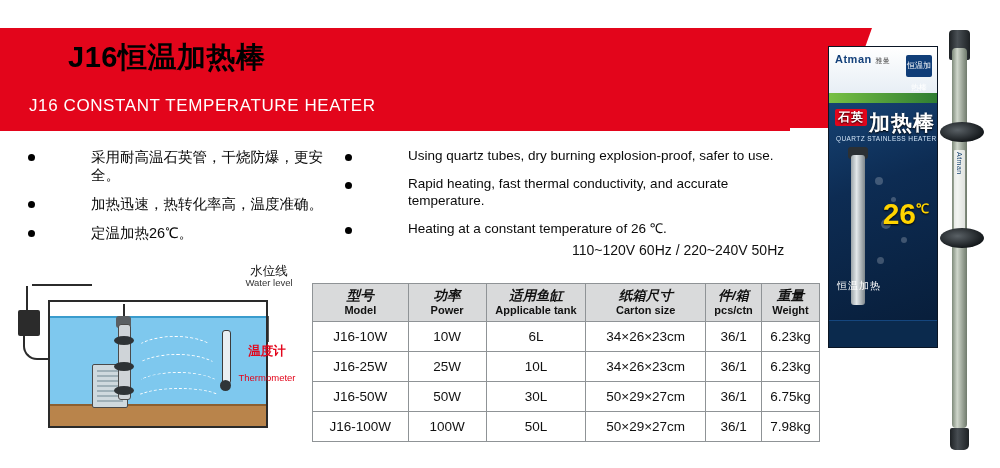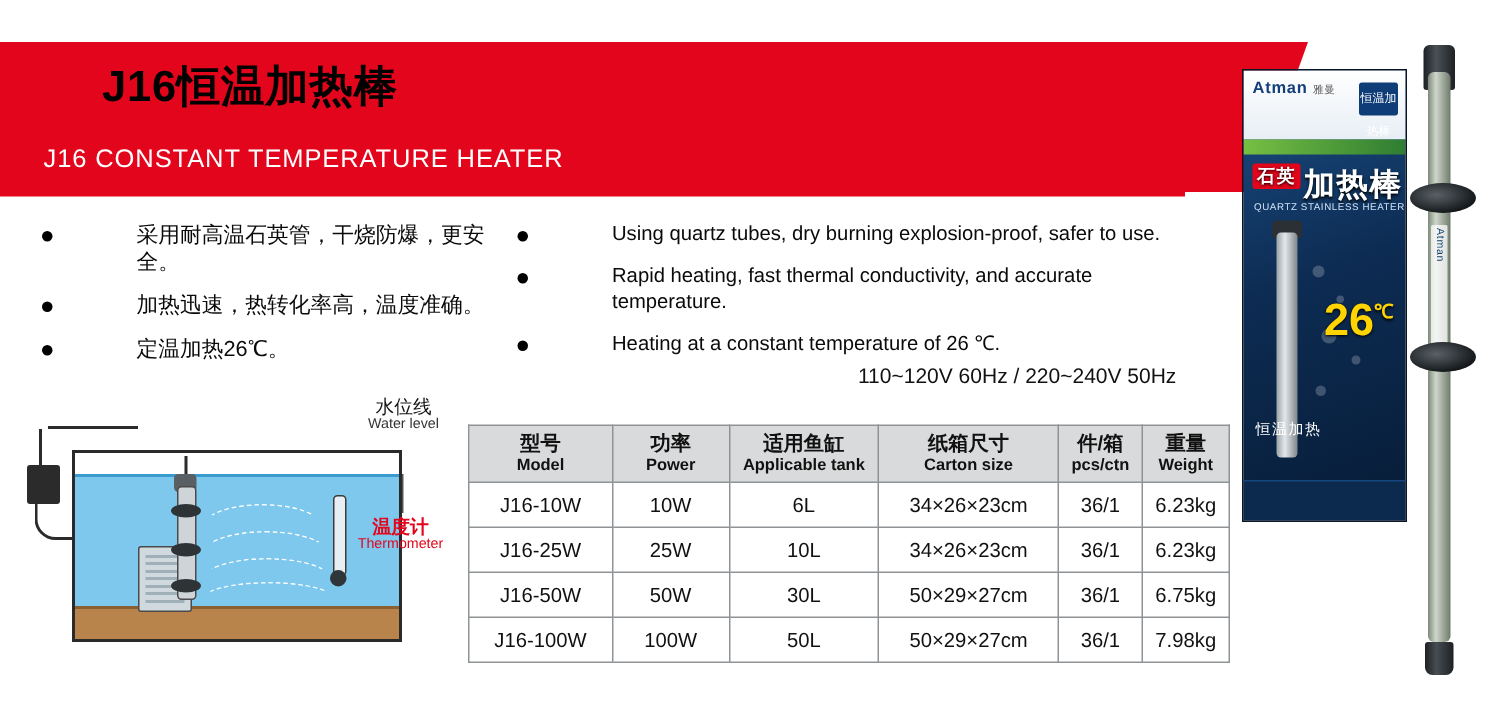--- a/index.html
+++ b/index.html
@@ -112,21 +112,21 @@
     text-align: center;
     font-size: 13px;
     color: #111;
   }
   table.spec thead th {
     background: #d9dadb;
     padding: 4px 2px 5px 2px;
     font-weight: bold;
     line-height: 1.15;
   }
-  table.spec thead th .hcn { display: block; font-size: 13.5px; }
+  table.spec thead th .hcn { display: block; font-size: 13.5px; font-style: italic; }
   table.spec thead th .hen { display: block; font-size: 11px; font-weight: bold; }
   table.spec tbody td {
     padding: 7px 2px;
     background: #ffffff;
     font-size: 13.5px;
   }
   table.spec col.c1 { width: 96px; }
   table.spec col.c2 { width: 78px; }
   table.spec col.c3 { width: 100px; }
   table.spec col.c4 { width: 120px; }
@@ -269,21 +269,21 @@
   .lbl-water {
     left: 206px; top: -18px;
     width: 90px;
   }
   .lbl-thermo {
     left: 208px; top: 62px;
     width: 82px;
     color: #e3051b;
   }
   .lbl-thermo .cn { color: #e3051b; font-weight: bold; }
-  .lbl-thermo .en { color: #e3051b; }
+  .lbl-thermo .en { color: #e3051b; margin-top: 15px; }
   .leader {
     position: absolute;
     background: #555;
   }
 
   
   .product {
     position: absolute;
     left: 820px; top: 16px;
     width: 176px;

